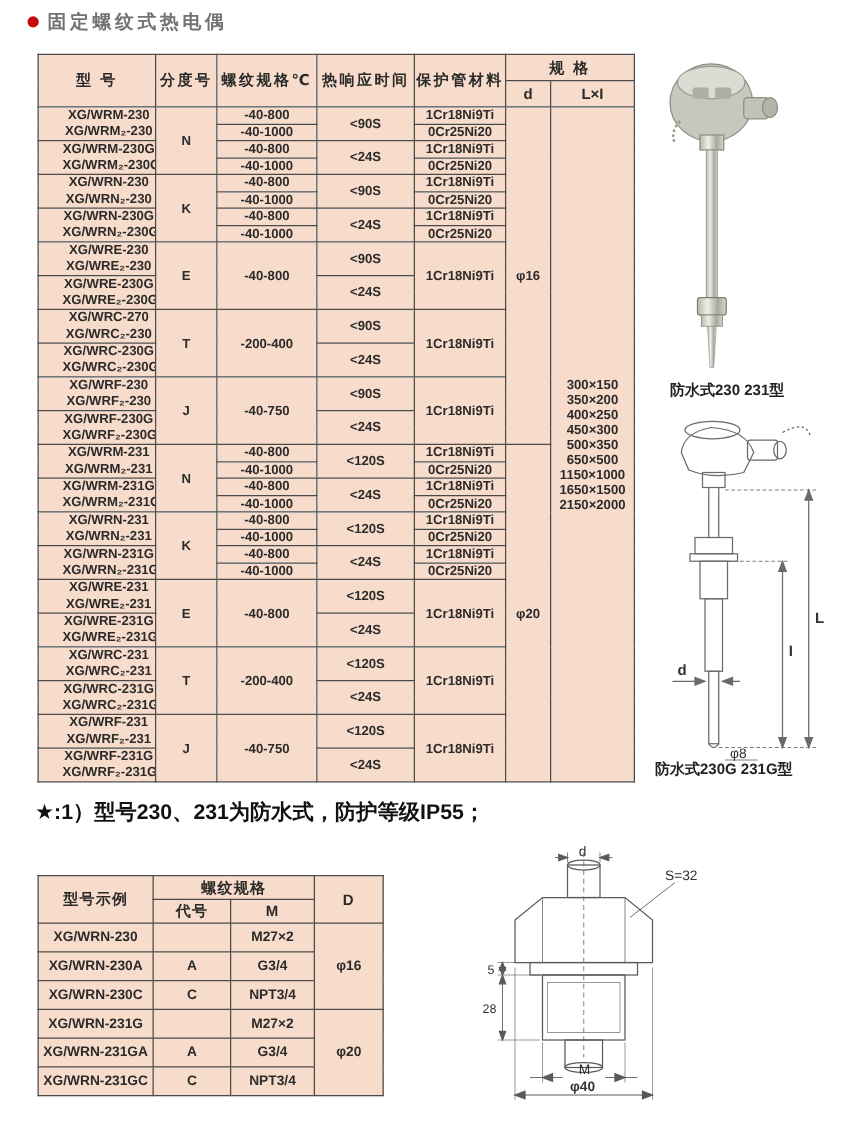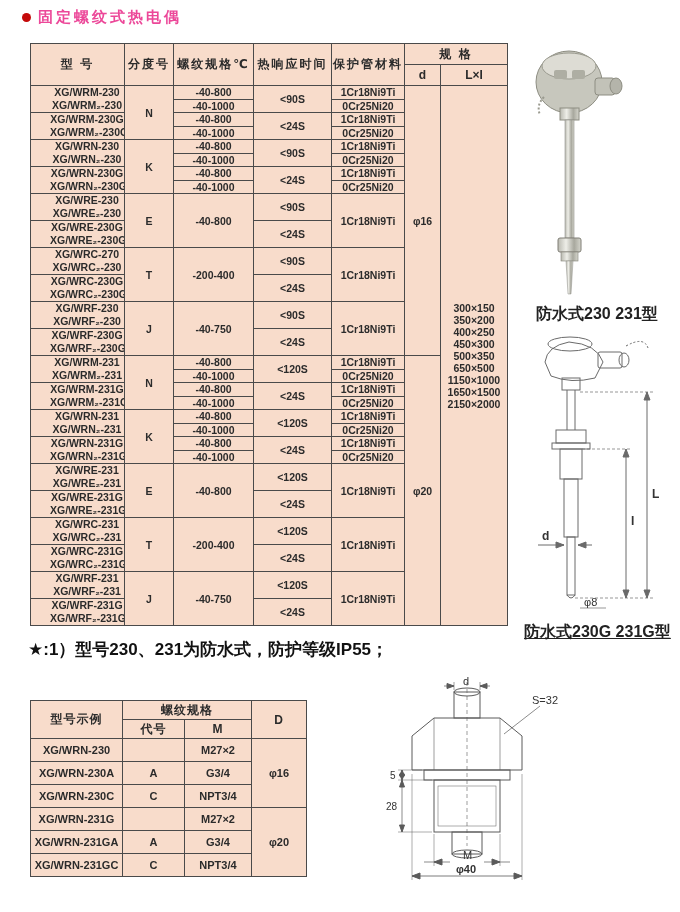--- a/index.html
+++ b/index.html
@@ -2,21 +2,21 @@
 <html><head>
 <meta charset="utf-8">
 <style>
   html,body{margin:0;padding:0;}
   body{width:680px;height:912px;background:#ffffff;font-family:"Liberation Sans","DejaVu Sans",sans-serif;position:relative;color:#222;}
   .page{position:absolute;inset:0;overflow:hidden;}
 
   
   .title-row{position:absolute;left:22px;top:8px;display:flex;align-items:center;gap:7px;}
   .bullet{width:9px;height:9px;border-radius:50%;background:#c40a0a;display:inline-block;}
-  .title{font-size:15px;font-weight:bold;color:#ec4899;letter-spacing:3px;}
+  .title{font-size:15px;font-weight:bold;color:#737373;letter-spacing:3px;}
 
   
   table{border-collapse:collapse;table-layout:fixed;}
   .main{position:absolute;left:30px;top:43px;width:477px;}
   .main th,.main td{border:1px solid #4a4a4a;background:#f8dccb;text-align:center;vertical-align:middle;font-weight:bold;color:#2b2b2b;overflow:hidden;padding:0;}
   .main th{font-size:12px;height:20px;letter-spacing:2px;}
   .main th.nospace{letter-spacing:0;}
   .main td{font-size:10.5px;line-height:12px;}
   .main td.model div{line-height:13px;padding-left:19px;}
   .main tbody tr{height:13px;}
@@ -27,21 +27,21 @@
   .notes .ind{padding-left:13px;}
 
   
   .thread{position:absolute;left:30px;top:700px;width:276px;}
   .thread th,.thread td{border:1px solid #4a4a4a;background:#f8dccb;text-align:center;vertical-align:middle;font-weight:bold;color:#2b2b2b;padding:0;}
   .thread th{font-size:12px;height:18px;letter-spacing:1px;}
   .thread td{font-size:11px;height:22px;}
 
   
   .fig{position:absolute;}
-  .caption{position:absolute;font-size:16px;font-weight:bold;color:#222;}
+  .caption{position:absolute;font-size:12px;font-weight:bold;color:#222;}
   svg text{font-family:"Liberation Sans","DejaVu Sans",sans-serif;}
 </style>
 </head>
 <body>
 
 <div class="page">
 
   <div class="title-row">
     <span class="bullet"></span>
     <span class="title">固定螺纹式热电偶</span>
@@ -431,21 +431,21 @@
         <polygon points="50,215 42,212 42,218" fill="#6a6a6a"></polygon>
       <line x1="78" y1="215" x2="64" y2="215"></line>
         <polygon points="64,215 72,212 72,218" fill="#6a6a6a"></polygon>
       <line x1="66" y1="278" x2="92" y2="278" stroke-width="0.7"></line>
       <text x="138" y="168" font-size="12" fill="#333" stroke="none" font-weight="bold">L</text>
       <text x="117" y="195" font-size="12" fill="#333" stroke="none" font-weight="bold">I</text>
       <text x="28" y="210" font-size="12" fill="#333" stroke="none" font-weight="bold">d</text>
       <text x="70" y="276" font-size="11" fill="#333" stroke="none">φ8</text>
     </svg>
   </div>
-  <div class="caption" style="left:524px;top:622px;text-decoration:underline;">防水式230G 231G型</div>
+  <div class="caption" style="left:524px;top:607px;">防水式230G 231G型</div>
 
   <div class="fig" style="left:372px;top:676px;">
     <svg width="190" height="210" viewBox="0 0 190 210" stroke="#5a5a5a" stroke-width="1" fill="none">
       <line x1="95" y1="6" x2="95" y2="170" stroke-dasharray="4,3" stroke-width="0.6"></line>
       <rect x="82" y="16" width="26" height="26"></rect>
       <ellipse cx="95" cy="16" rx="13" ry="4"></ellipse>
       <line x1="72" y1="10" x2="82" y2="10" stroke-width="0.7"></line>
         <polygon points="82,10 75,7.5 75,12.5" fill="#5a5a5a"></polygon>
       <line x1="118" y1="10" x2="108" y2="10" stroke-width="0.7"></line>
         <polygon points="108,10 115,7.5 115,12.5" fill="#5a5a5a"></polygon>

